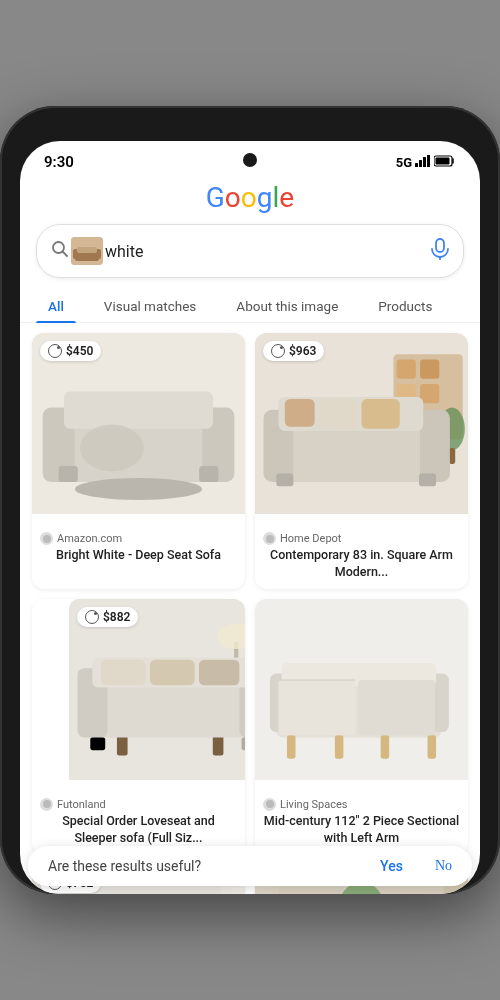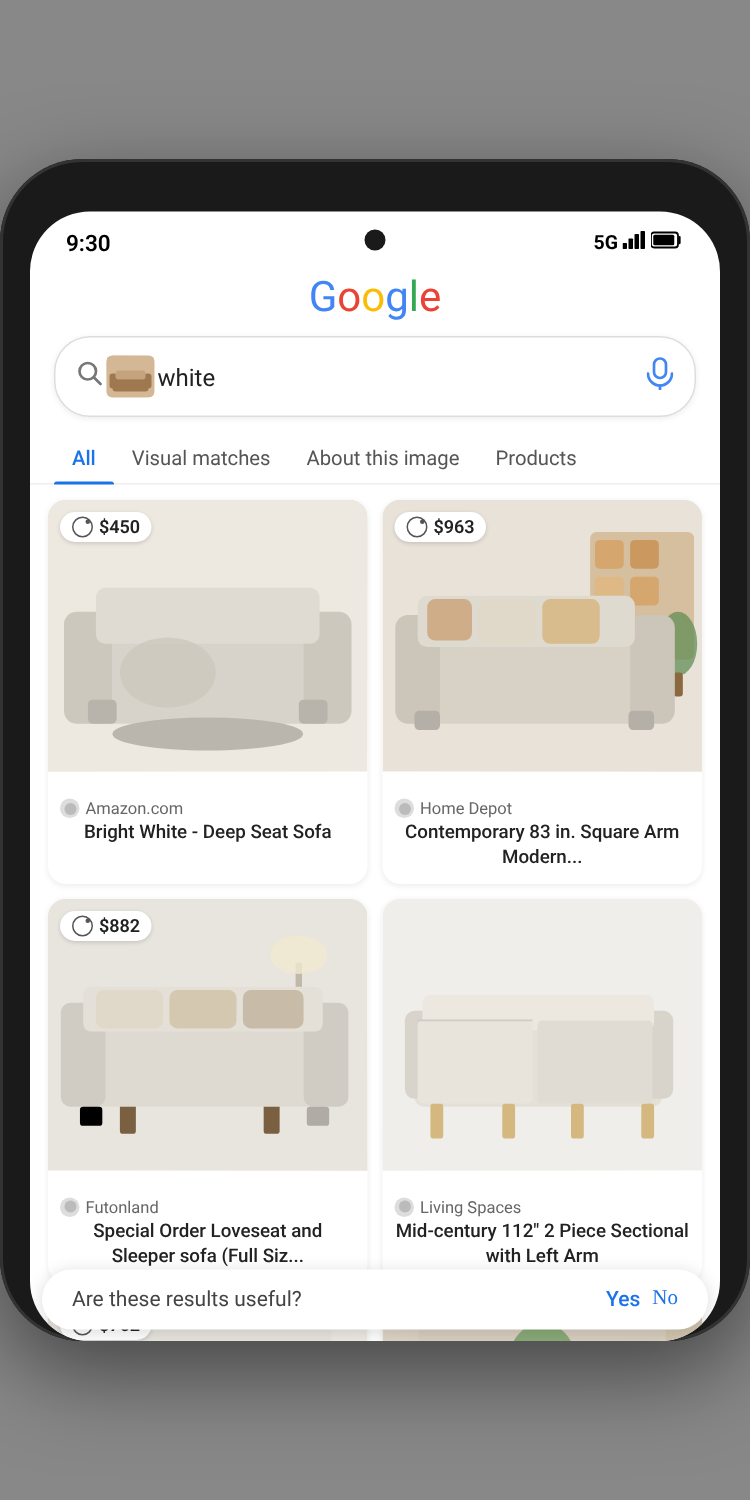--- a/index.html
+++ b/index.html
@@ -110,20 +110,21 @@
       flex: 1;
       font-size: 16px;
       color: #222;
     }
     .mic-icon { color: #4285F4; flex-shrink: 0; }
     .tabs {
       display: flex;
       padding: 0 16px;
       border-bottom: 1px solid #eee;
       flex-shrink: 0;
+      gap: 16px;
     }
     .tab {
       padding: 8px 12px;
       font-size: 13.5px;
       color: #555;
       cursor: pointer;
       position: relative;
       white-space: nowrap;
     }
     .tab.active {
@@ -256,20 +257,21 @@
       background: #bab6ae;
       border-radius: 50%;
     }
     .sofa-2-bg {
       background: linear-gradient(145deg, #e0d9cf 0%, #f5f0e8 50%, #ddd8ce 100%);
       position: relative;
     }
     .sofa-3-bg {
       background: linear-gradient(145deg, #e8e5df 0%, #f0ece5 60%, #ddd8d0 100%);
       position: relative;
+      margin-left: 37px;
     }
     .sofa-4-bg {
       background: linear-gradient(145deg, #f2f0ec 0%, #e8e5e0 50%, #f5f3f0 100%);
       position: relative;
     }
     .sofa-5-bg {
       background: linear-gradient(145deg, #e5e2dc 0%, #eeebe5 60%, #dedad3 100%);
       position: relative;
     }
     
@@ -293,21 +295,21 @@
       align-items: center;
       justify-content: space-between;
       box-shadow: 0 2px 12px rgba(0,0,0,0.15);
     }
     .feedback-text {
       font-size: 14px;
       color: #444;
     }
     .feedback-btns {
       display: flex;
-      gap: 8px;
+      gap: 32px;
     }
     .feedback-yes {
       font-size: 14px;
       color: #1a73e8;
       font-weight: 500;
       cursor: pointer;
     }
     .feedback-no {
       font-size: 14px;
       color: #1a73e8;

